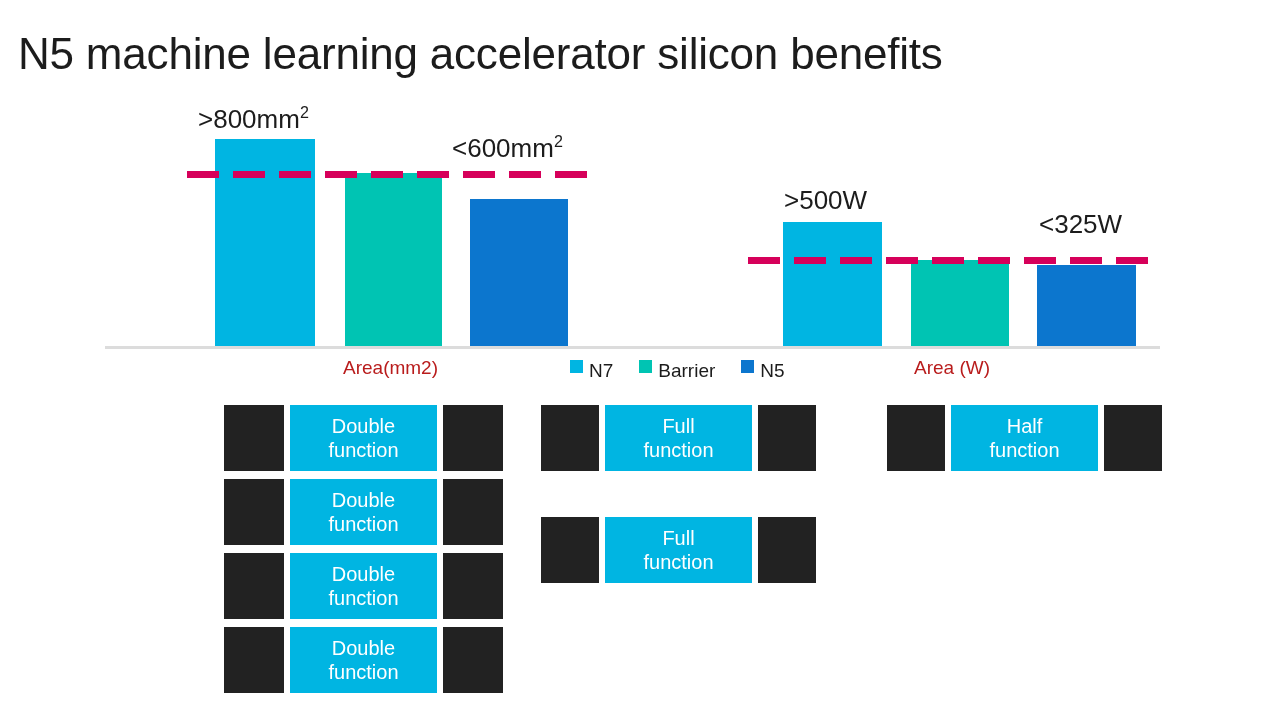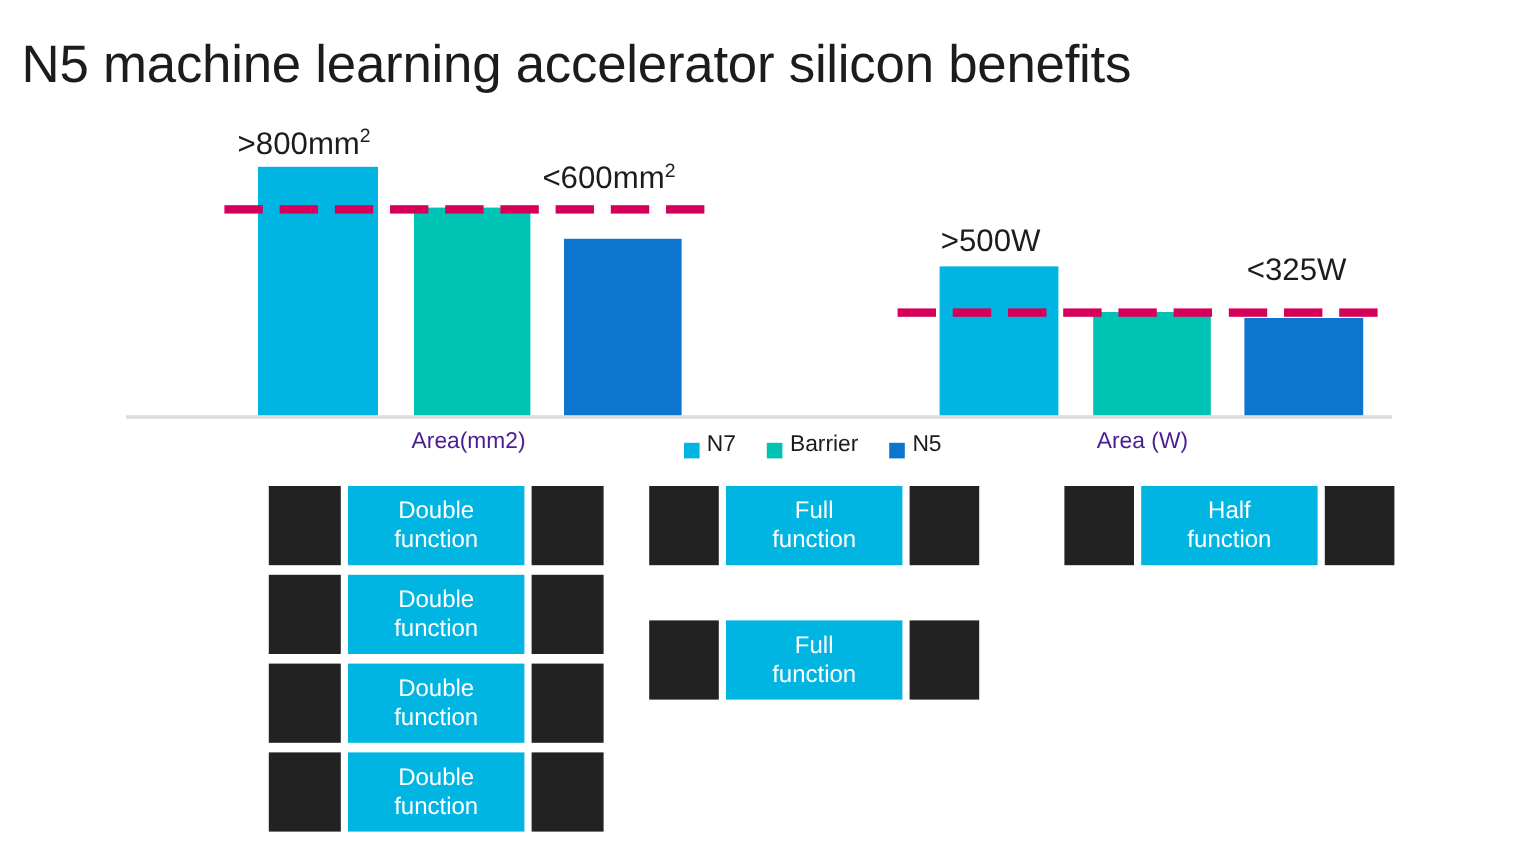--- a/index.html
+++ b/index.html
@@ -70,36 +70,36 @@
   }
   .value-label sup {
     font-size: 0.62em;
     vertical-align: super;
     line-height: 0;
   }
 
   .axis-label {
     position: absolute;
     font-size: 19px;
-    color: #4c1d95;
+    color: #b91c1c;
     white-space: nowrap;
   }
 
   
   #chart-legend {
     position: absolute;
     left: 570px;
     top: 360px;
     display: flex;
     align-items: center;
     gap: 26px;
   }
   .legend-item {
     display: flex;
-    align-items: flex-end;
+    align-items: flex-start;
     gap: 6px;
   }
   .legend-swatch {
     width: 13px;
     height: 13px;
     flex: 0 0 auto;
   }
   .legend-text {
     font-size: 19px;
     color: #1c1c1c;

